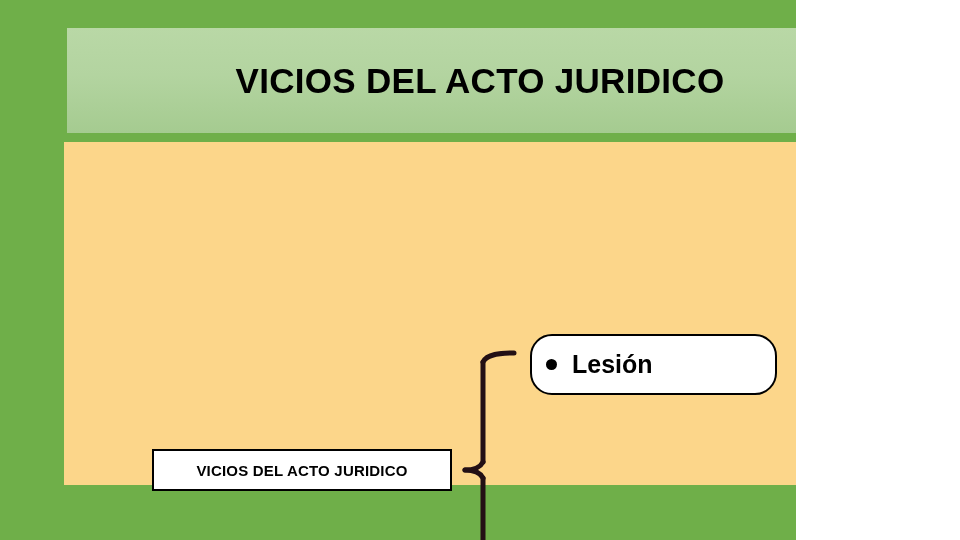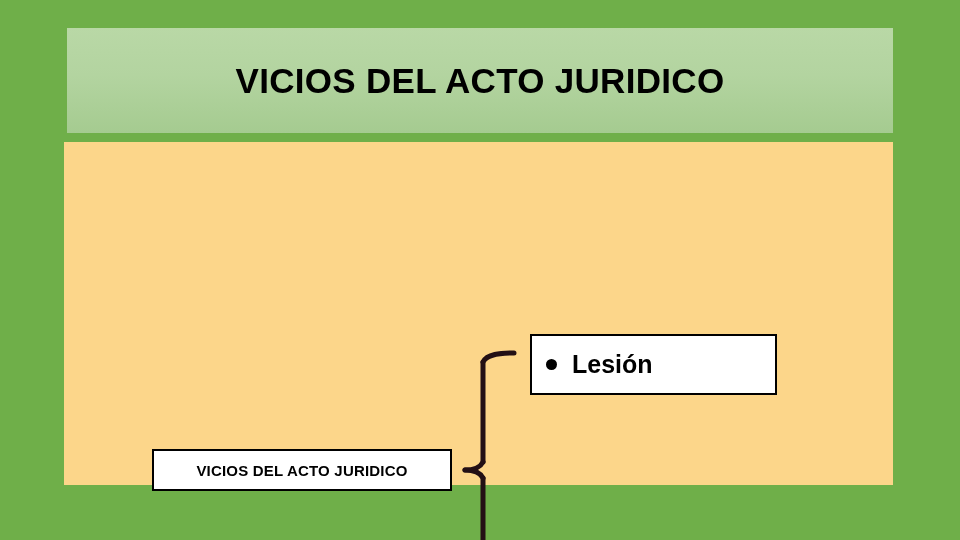--- a/index.html
+++ b/index.html
@@ -3,21 +3,21 @@
 <meta charset="utf-8">
 <style>
   html, body {
     margin: 0;
     padding: 0;
     background: #ffffff;
   }
 
   #slide {
     position: relative;
-    width: 960px;
+    width: 796px;
     height: 540px;
     overflow: hidden;
     background: #6FAF49;
     font-family: "Liberation Sans", sans-serif;
   }
 
   
   #title-banner {
     position: absolute;
     left: 67px;
@@ -90,21 +90,21 @@
     left: 466px;
     width: 247px;
     height: 61px;
     background: #FFFFFF;
     border: 2px solid #000000;
     box-sizing: border-box;
     display: flex;
     align-items: center;
   }
 
-  #leaf-box-0 { top: 192px; }
+  #leaf-box-0 { top: 192px; border-radius: 22px; }
   #leaf-box-1 { top: 300px; }
 
   .leaf-bullet {
     display: inline-block;
     width: 11px;
     height: 11px;
     border-radius: 50%;
     background: #000000;
     margin-left: 14px;
     margin-right: 15px;

